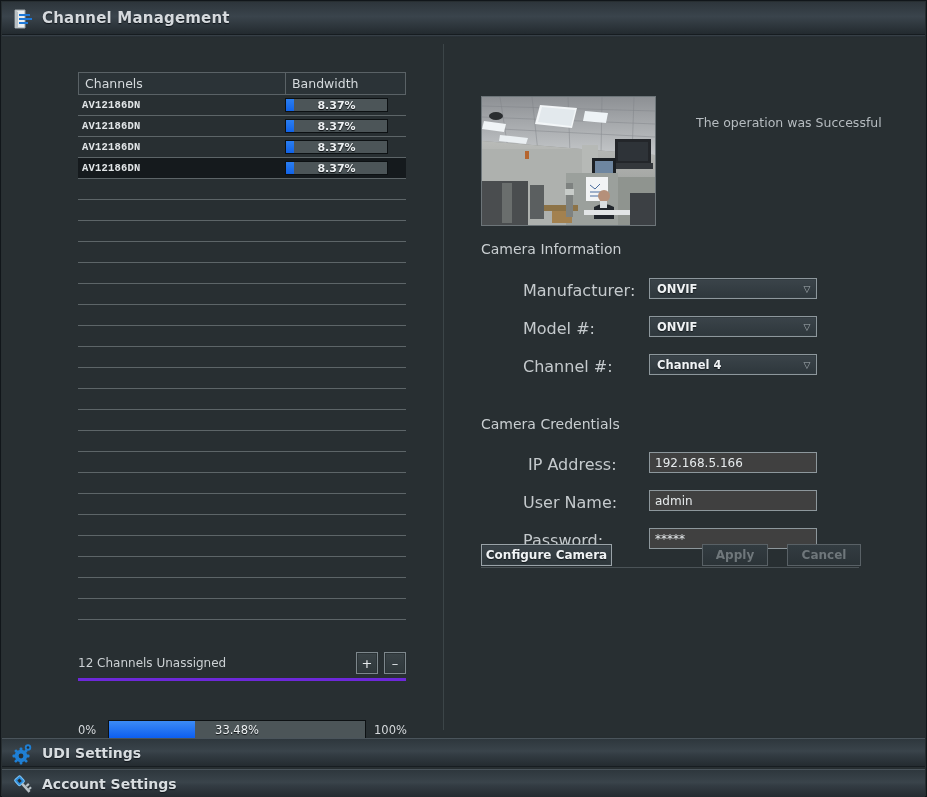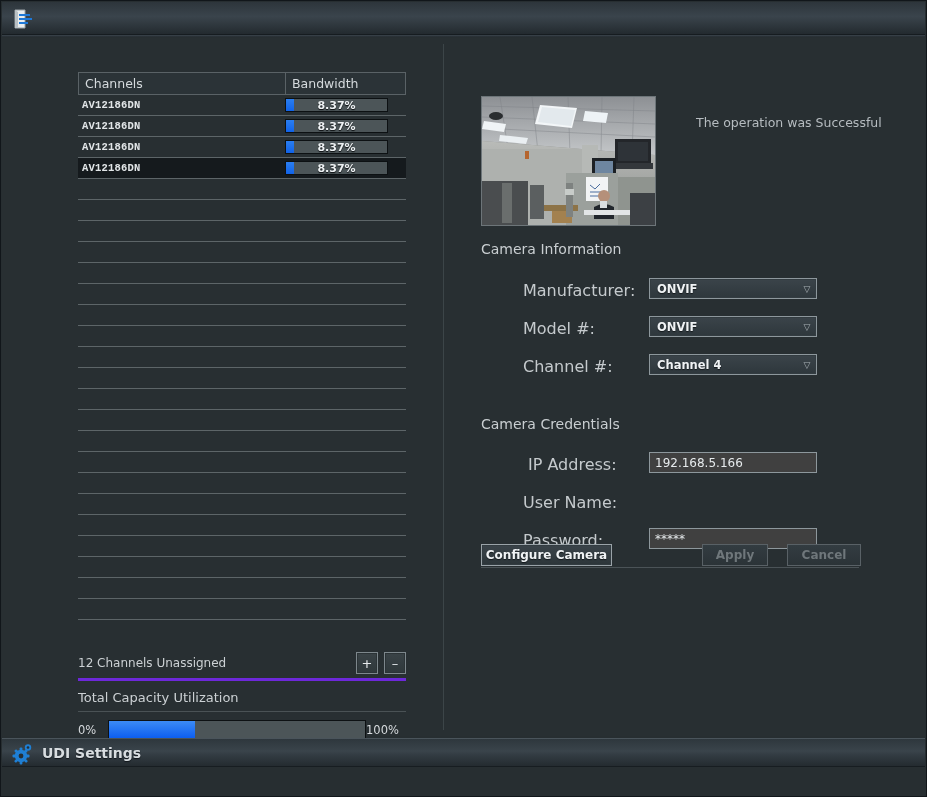--- a/index.html
+++ b/index.html
@@ -119,21 +119,21 @@
     position:absolute;left:76px;top:652px;width:328px;
     font-size:13px;color:#ccd1d4;
     padding-bottom:6px;
     border-bottom:1px solid #4a5255;
   }
   .cap-row{
     position:absolute;left:76px;top:679px;width:334px;height:26px;
     display:flex;align-items:center;
   }
   .cap-end{font-size:11.5px;color:#d6dadd;width:30px;}
-  .cap-end.right{}
+  .cap-end.right{padding-left:8px;}
   .cap-bar{
     position:relative;width:258px;height:20px;
     background:#4c5558;border:1px solid #0d1113;box-sizing:border-box;
     overflow:hidden;
   }
   .cap-fill{
     position:absolute;left:0;top:0;bottom:0;
     background:linear-gradient(to bottom,#3c8bf5,#0a5cf0);
   }
   .cap-text{
@@ -237,20 +237,21 @@
   <div class="titlebar">
     <span class="title-icon">
       <svg width="22" height="22" viewBox="0 0 22 22">
         <path d="M3 2 L13 2 L13 20 L3 20 Z" fill="#e9edef" stroke="#9aa2a6" stroke-width="1"></path>
         <path d="M3 2 L6 4 L6 20 L3 20 Z" fill="#b9c0c4"></path>
         <rect x="7" y="6" width="11" height="2" fill="#1d78d8"></rect>
         <rect x="7" y="10" width="13" height="2" fill="#1d78d8"></rect>
         <rect x="7" y="14" width="9" height="2" fill="#1d78d8"></rect>
       </svg>
     </span>
+    <span class="title-text">Channel Management</span>
   </div>
 
   <div class="body-area">
     <div class="vdivider"></div>
 
     <div class="table-wrap">
       <div class="tbl-head">
         <div class="th ch">Channels</div>
         <div class="th bw">Bandwidth</div>
       </div>
@@ -314,25 +315,25 @@
           <div class="row empty"></div>
         </div>
     </div>
 
     <div class="unassigned">
       <span class="unassigned-label">12 Channels Unassigned</span>
       <span class="sq-btn">+</span>
       <span class="sq-btn">–</span>
     </div>
 
-    <div class="cap-title">Total Capacity Utilization</div>
     <div class="cap-row">
       <span class="cap-end">0%</span>
       <span class="cap-bar">
         <span class="cap-fill" id="cap-fill" style="width: 33.48%;"></span>
+        <span class="cap-text">33.48%</span>
       </span>
       <span class="cap-end right">100%</span>
     </div>
     <div class="cap-underline"></div>
 
     <div class="preview">
       <svg width="173" height="128" viewBox="0 0 173 128">
         <defs>
           <linearGradient id="wallg" x1="0" y1="0" x2="0" y2="1">
             <stop offset="0%" stop-color="#b9bbb8"></stop>
@@ -429,20 +430,21 @@
       <span class="dd-val">Channel 4</span>
       <span class="dd-arrow">▽</span>
     </span>
 
     <span class="sec-title" style="left:479px;top:378px;">Camera Credentials</span>
 
     <span class="fld-label" style="left:526px;top:417px;">IP Address:</span>
     <span class="txt" style="left:647px;top:414px;">192.168.5.166</span>
 
     <span class="fld-label" style="left:521px;top:455px;">User Name:</span>
+    <span class="txt" style="left:647px;top:452px;">admin</span>
 
     <span class="fld-label" style="left:521px;top:493px;">Password:</span>
     <span class="txt" style="left:647px;top:490px;">*****</span>
 
     <div class="hr-right"></div>
 
     <span class="btn" style="left:479px;top:506px;width:131px;">Configure Camera</span>
     <span class="btn disabled" style="left:700px;top:506px;width:66px;">Apply</span>
     <span class="btn disabled" style="left:785px;top:506px;width:74px;">Cancel</span>
   </div>
@@ -458,14 +460,28 @@
           <rect x="7.6" y="4.6" width="2.8" height="17" rx="1" transform="rotate(-45 9 13)"></rect>
         </g>
         <circle cx="9" cy="13" r="2.4" fill="#262e33"></circle>
         <circle cx="16" cy="4.5" r="3.2" fill="#1f7fd4"></circle>
         <circle cx="16" cy="4.5" r="1.3" fill="#262e33"></circle>
       </svg>
     </span>
     <span class="acc-label">UDI Settings</span>
   </div>
 
+  <div class="acc" style="top:768px;">
+    <span class="acc-icon">
+      <svg width="22" height="22" viewBox="0 0 22 22">
+        <g transform="rotate(-42 11 11)">
+          <rect x="7.5" y="1.5" width="7.5" height="8" rx="1.5" fill="#2a8ee0" stroke="#7fc2f0" stroke-width="1"></rect>
+          <rect x="9.8" y="3.8" width="3" height="3.4" fill="#262e33"></rect>
+          <rect x="9.9" y="9.5" width="2.6" height="11" fill="#b9c2c7"></rect>
+          <rect x="12.5" y="13" width="3.6" height="2.2" fill="#b9c2c7"></rect>
+          <rect x="12.5" y="17" width="3" height="2.2" fill="#b9c2c7"></rect>
+        </g>
+      </svg>
+    </span>
+    <span class="acc-label">Account Settings</span>
+  </div>
 
 </div>
 
 </body></html>

